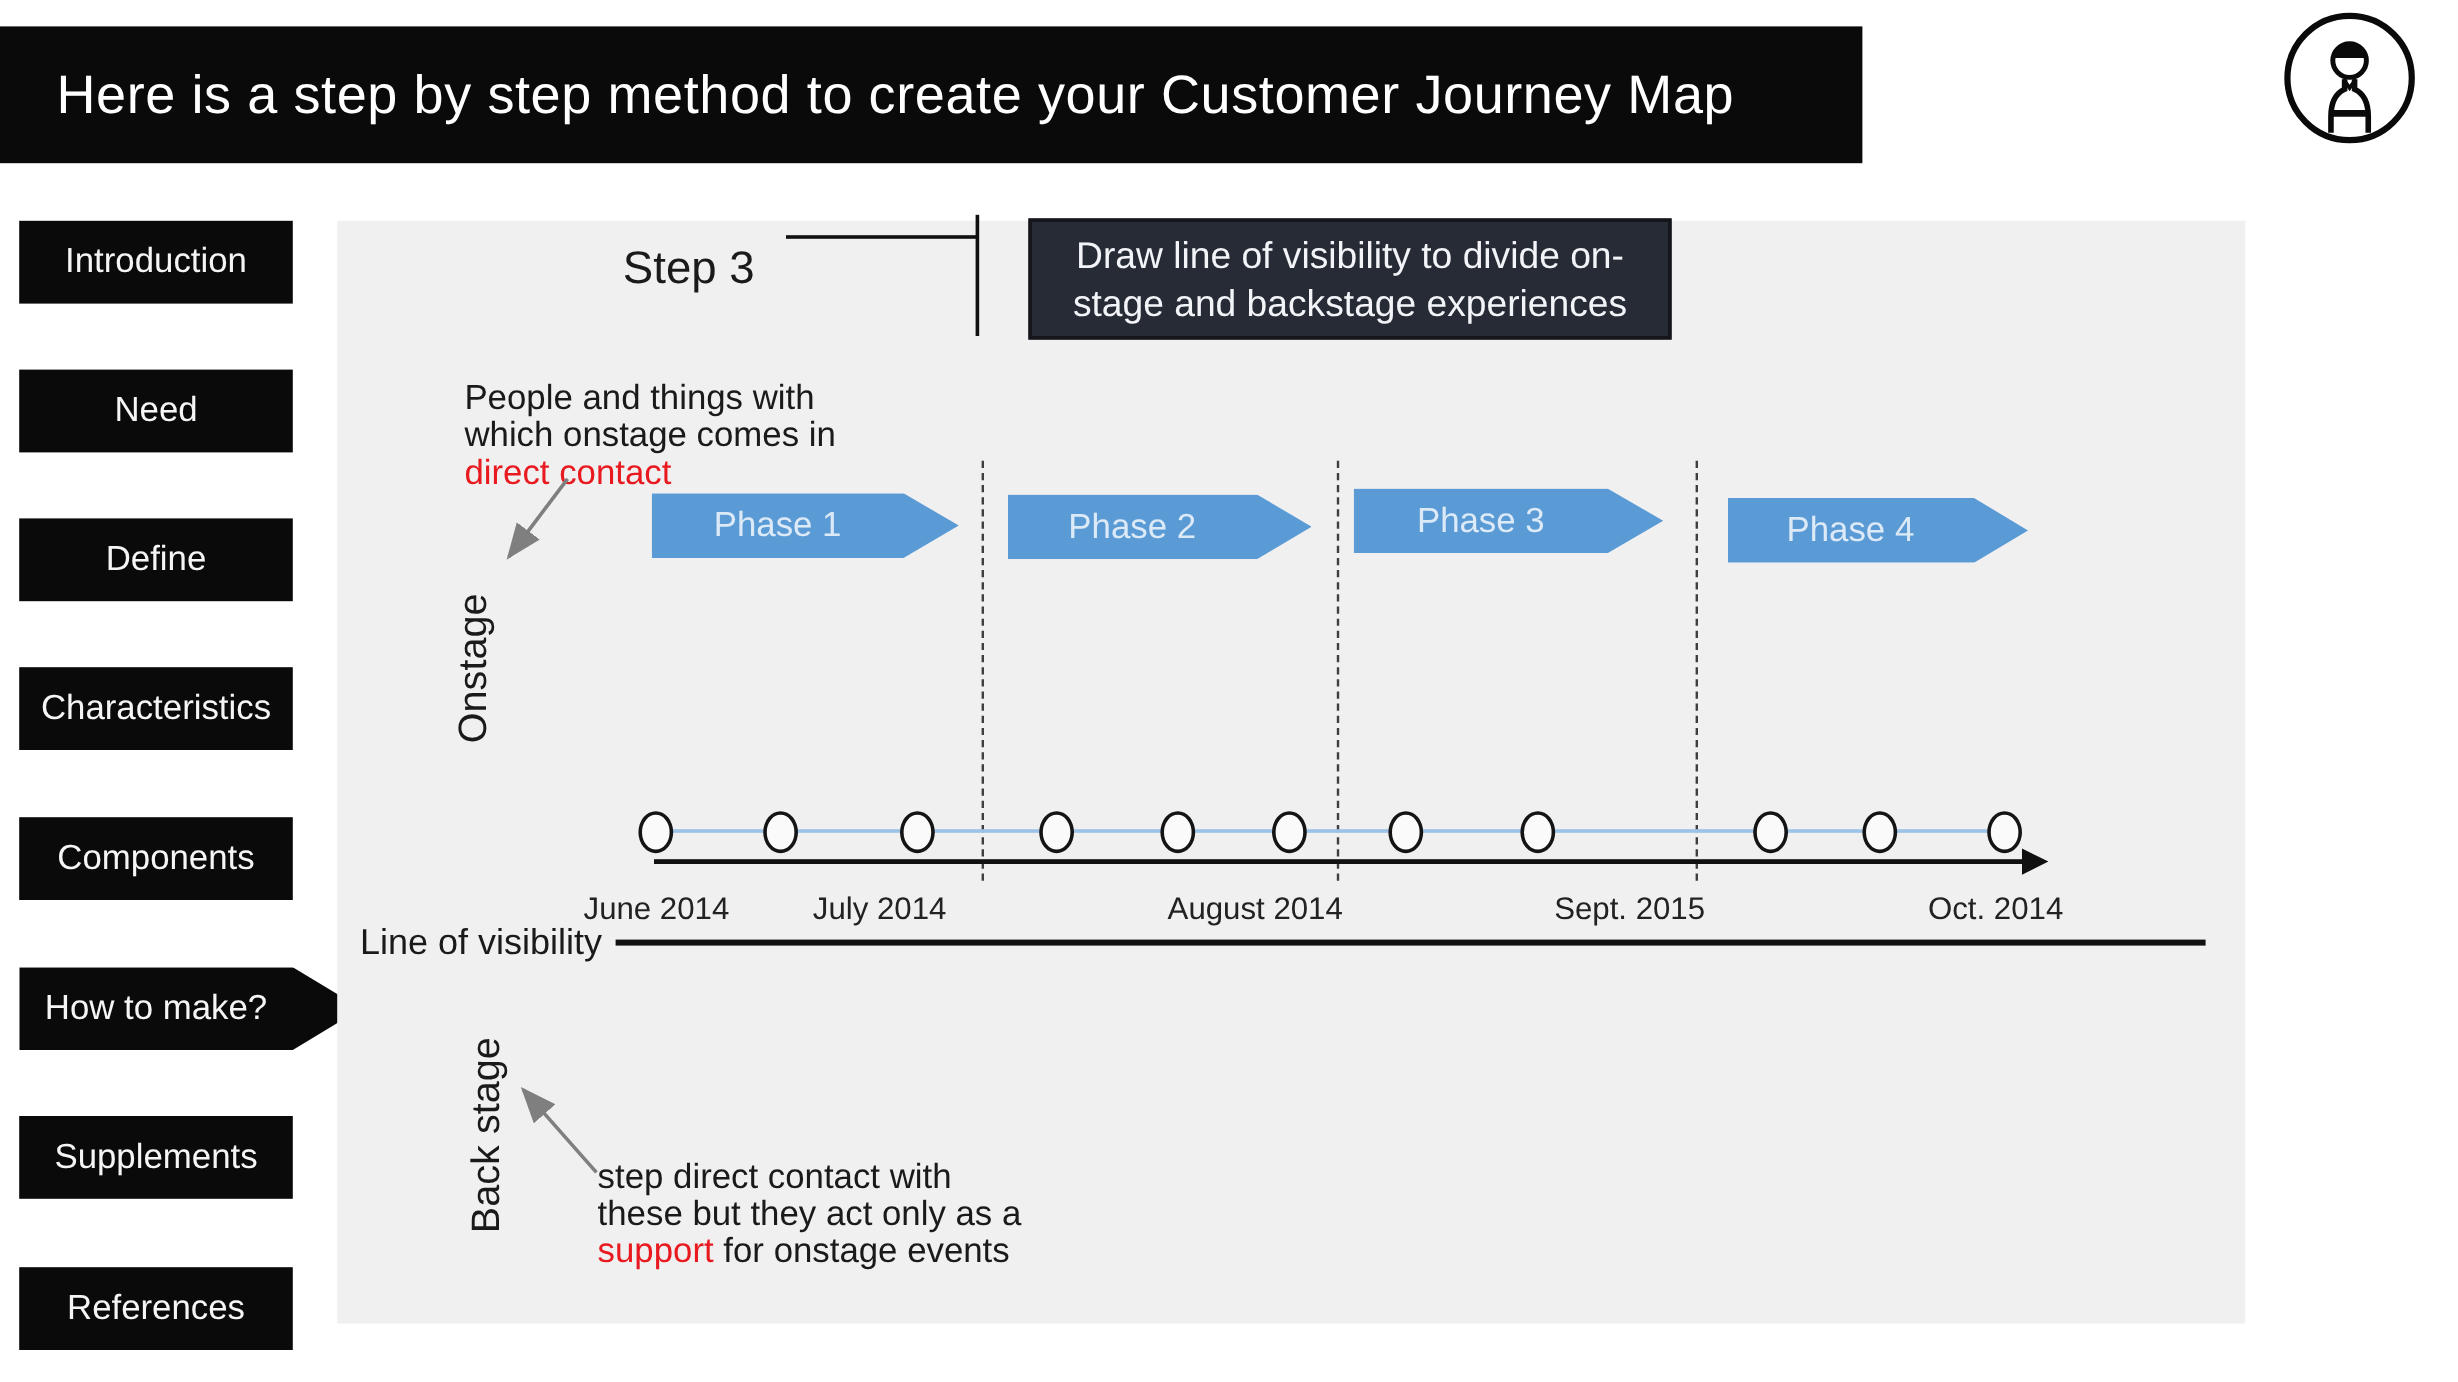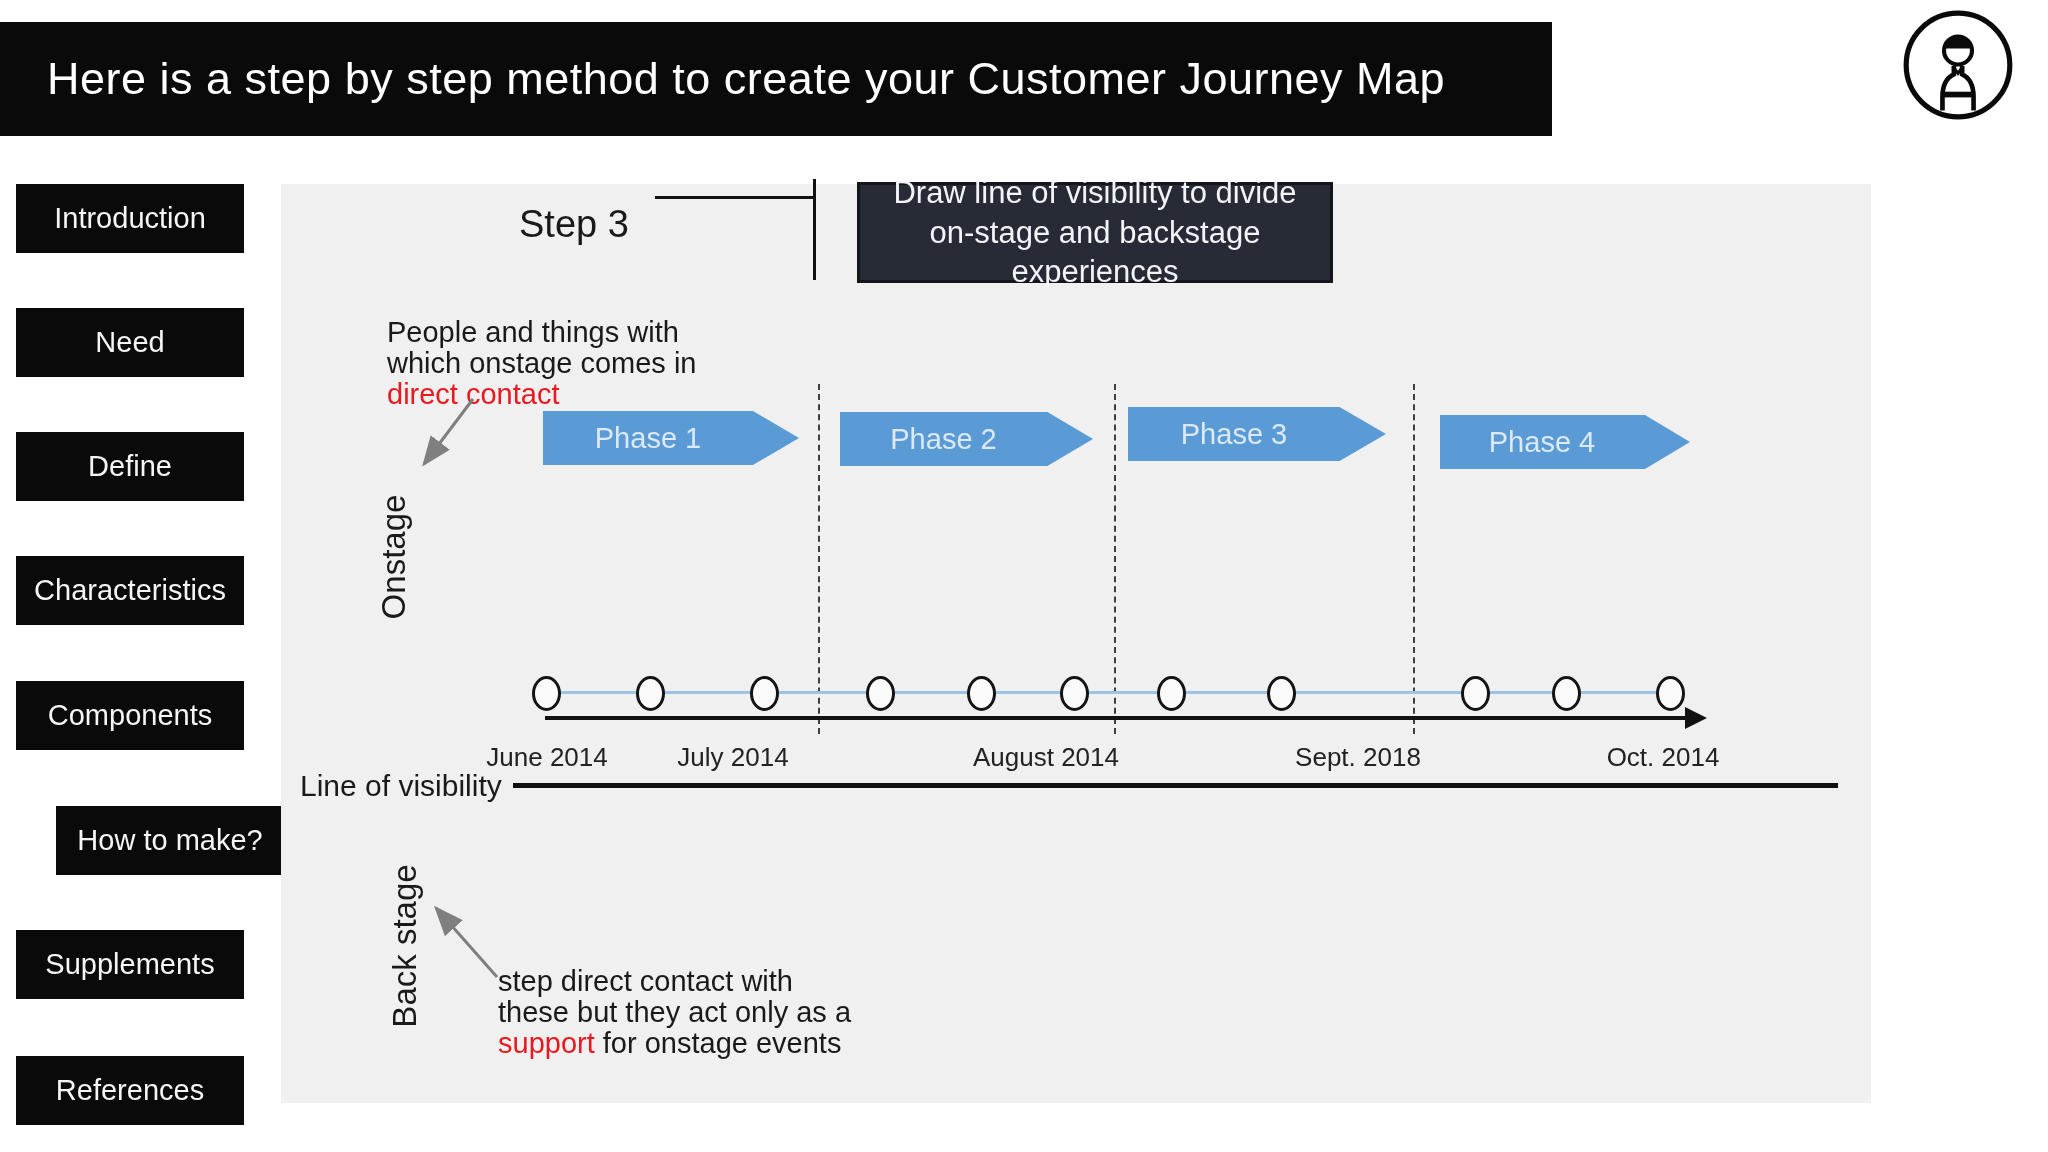--- a/index.html
+++ b/index.html
@@ -21,30 +21,30 @@
   
   .title-bar{position:absolute;left:0;top:22px;width:1552px;height:114px;background:var(--bar-black);
     color:#fff;display:flex;align-items:center;padding-left:47px;font-size:45px;font-weight:300;letter-spacing:.5px;}
 
   
   .logo{position:absolute;left:1901px;top:8px;width:114px;height:114px;}
 
   
   .nav-item{position:absolute;left:16px;width:228px;height:69px;background:var(--bar-black);color:#f5f5f5;
     display:flex;align-items:center;justify-content:center;font-size:29px;font-weight:300;cursor:pointer;}
-  .nav-item.arrow{width:285px;clip-path:polygon(0 0,80% 0,100% 50%,80% 100%,0 100%);padding-right:57px;margin-left:40px;}
+  .nav-item.arrow{width:285px;clip-path:polygon(0 0,80% 0,100% 50%,80% 100%,0 100%);padding-right:57px;}
 
   
   .panel{position:absolute;left:281px;top:184px;width:1590px;height:919px;background:var(--panel-gray);}
 
   .step-label{position:absolute;left:519px;top:203px;font-size:38px;font-weight:400;color:var(--ink);}
   .bracket-h{position:absolute;left:655px;top:196px;width:160px;height:3px;background:#111;}
   .bracket-v{position:absolute;left:813px;top:179px;width:3px;height:101px;background:#111;}
 
-  .callout{position:absolute;left:857px;top:182px;width:476px;height:101px;background:var(--callout-bg);
+  .callout{position:absolute;left:857px;top:182px;width:536px;height:101px;background:var(--callout-bg);
     border:3px solid var(--callout-border);color:#f2f4f8;font-size:31px;font-weight:300;line-height:1.28;
     display:flex;align-items:center;justify-content:center;text-align:center;padding:0 26px;}
 
   .note{position:absolute;font-size:29px;font-weight:400;line-height:31px;color:var(--ink);}
   .note .hl{color:var(--highlight-red);}
 
   .rot-label{position:absolute;font-size:33px;font-weight:300;color:var(--ink);white-space:nowrap;
     transform:translate(-50%,-50%) rotate(-90deg);}
 
   .phase{position:absolute;height:54px;background:var(--accent-blue);color:var(--phase-text);
@@ -156,21 +156,21 @@
   <div class="tmarker" style="left:1267px;"></div>
   <div class="tmarker" style="left:1461px;"></div>
   <div class="tmarker" style="left:1552px;"></div>
   <div class="tmarker" style="left:1656px;"></div>
   <div class="t-axis"></div>
   <div class="t-head"></div>
 
   <div class="date-label" style="left:547px;">June 2014</div>
   <div class="date-label" style="left:733px;">July 2014</div>
   <div class="date-label" style="left:1046px;">August 2014</div>
-  <div class="date-label" style="left:1358px;">Sept. 2018</div>
+  <div class="date-label" style="left:1358px;">Sept. 2015</div>
   <div class="date-label" style="left:1663px;">Oct. 2014</div>
 
   <div class="lov-label">Line of visibility</div>
   <div class="lov-line"></div>
 
   <div class="note" style="left:498px;top:966px;">
     <div>step direct contact with</div>
     <div>these but they act only as a</div>
     <div><span class="hl">support</span><span> for onstage events</span></div>
   </div>

